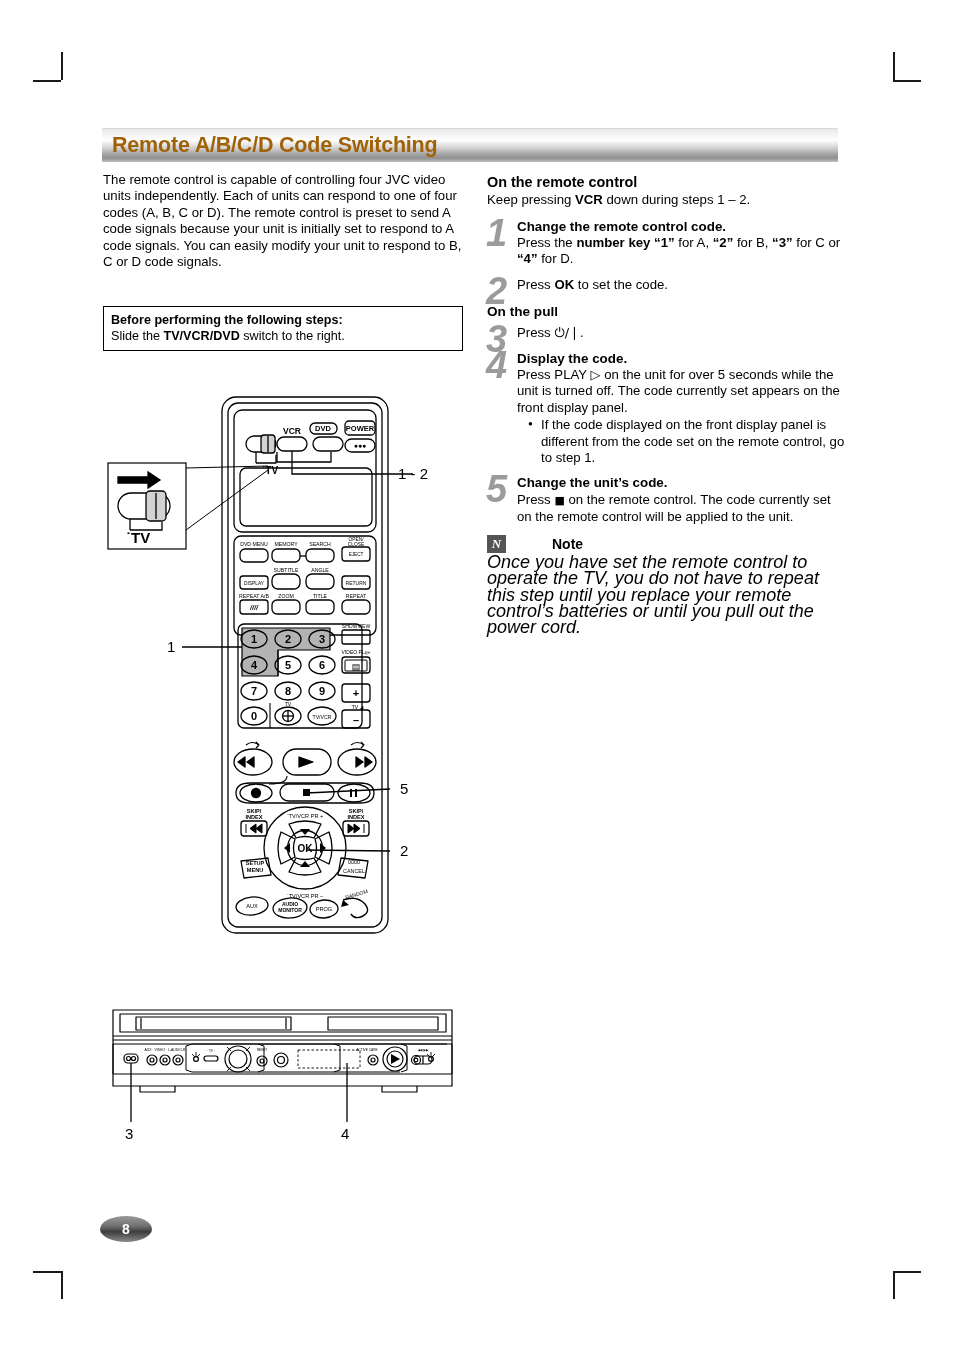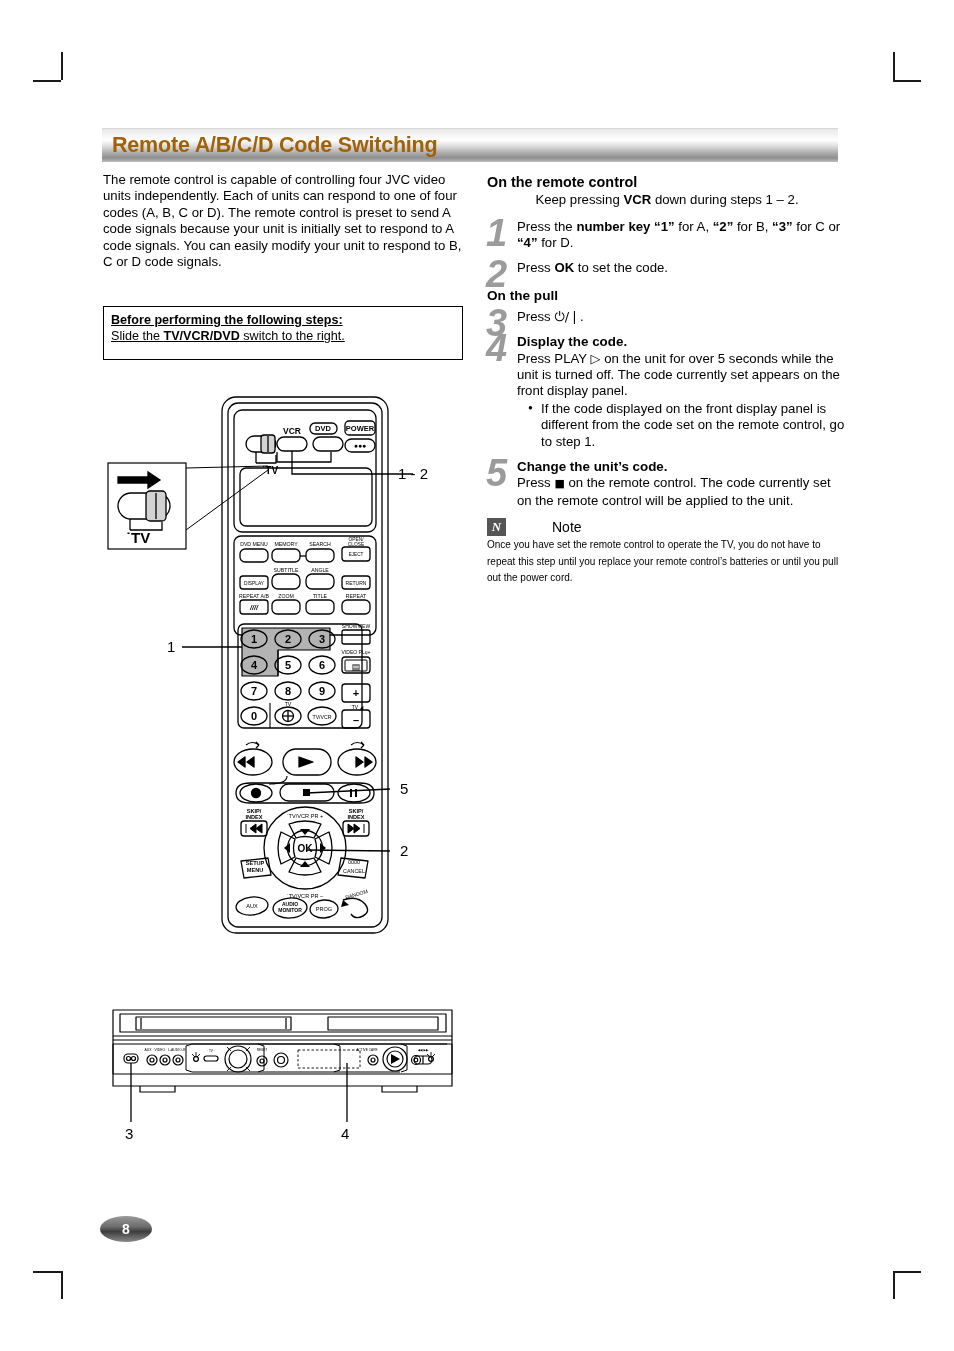--- a/index.html
+++ b/index.html
@@ -49,40 +49,38 @@
     font-size: 13.2px;
     line-height: 16.4px;
     text-align: left;
   }
 
   .notebox {
     position: absolute;
     left: 103px; top: 306px;
     width: 360px;
     border: 1.4px solid #000;
-    padding: 5px 7px 15px 7px;
+    padding: 5px 7px 6px 7px;
     box-sizing: border-box;
     font-size: 12.6px;
     line-height: 16px;
-    text-decoration: underline;
   }
   .notebox b { font-weight: bold; }
 
   
   .rcol { position: absolute; left: 487px; top: 174px; width: 360px; }
   .sec-head {
     font-size: 14.4px;
     font-weight: bold;
     margin: 0 0 2px 0;
   }
   .sec-sub {
     font-size: 13.2px;
     line-height: 16.6px;
     margin: 0 0 10px 0;
-    text-align: center;
   }
   .step {
     position: relative;
     padding-left: 30px;
     margin-bottom: 9px;
   }
   .step .num {
     position: absolute;
     left: -1px; top: -6px;
     font-size: 38px;
@@ -134,22 +132,22 @@
     width: 19px; height: 18px;
     background: #555;
     color: #fff;
     font-style: italic;
     font-weight: bold;
     font-size: 13px;
     text-align: center;
     line-height: 18px;
     font-family: "Liberation Serif", serif;
   }
-  .note-label { font-size: 14px; font-weight: normal; padding-left: 41px; }
-  .note-body { font-size: 10px; line-height: 16.4px; }
+  .note-label { font-size: 14px; font-weight: bold; padding-left: 41px; }
+  .note-body { font-size: 18px; line-height: 16.4px; font-style: italic; }
 
   .pwr-glyph { font-family: "DejaVu Sans", sans-serif; font-size: 13px; }
   .tri-glyph { font-family: "DejaVu Sans", sans-serif; font-size: 13px; }
   .sq-glyph  { font-family: "DejaVu Sans", sans-serif; font-size: 11px; }
 
   
   #remote-figure { position: absolute; left: 0; top: 0; }
 
   
   #vcr-figure { position: absolute; left: 0; top: 0; }
@@ -198,20 +196,21 @@
   <div><span>Slide the </span><b>TV/VCR/DVD</b><span> switch to the right.</span></div>
 </div>
 
 <div class="rcol">
 
   <div class="sec-head">On the remote control</div>
   <div class="sec-sub"><span>Keep pressing </span><b>VCR</b><span> down during steps 1 – 2.</span></div>
 
   <div class="step">
     <span class="num">1</span>
+    <div class="t-head">Change the remote control code.</div>
     <div class="t-body">
       <span>Press the </span><b>number key “1”</b><span> for A, </span><b>“2”</b><span> for B, </span><b>“3”</b><span> for C or </span><b>“4”</b><span> for D.</span>
     </div>
   </div>
 
   <div class="step">
     <span class="num">2</span>
     <div class="t-body">
       <span>Press </span><b>OK</b><span> to set the code.</span>
     </div>

